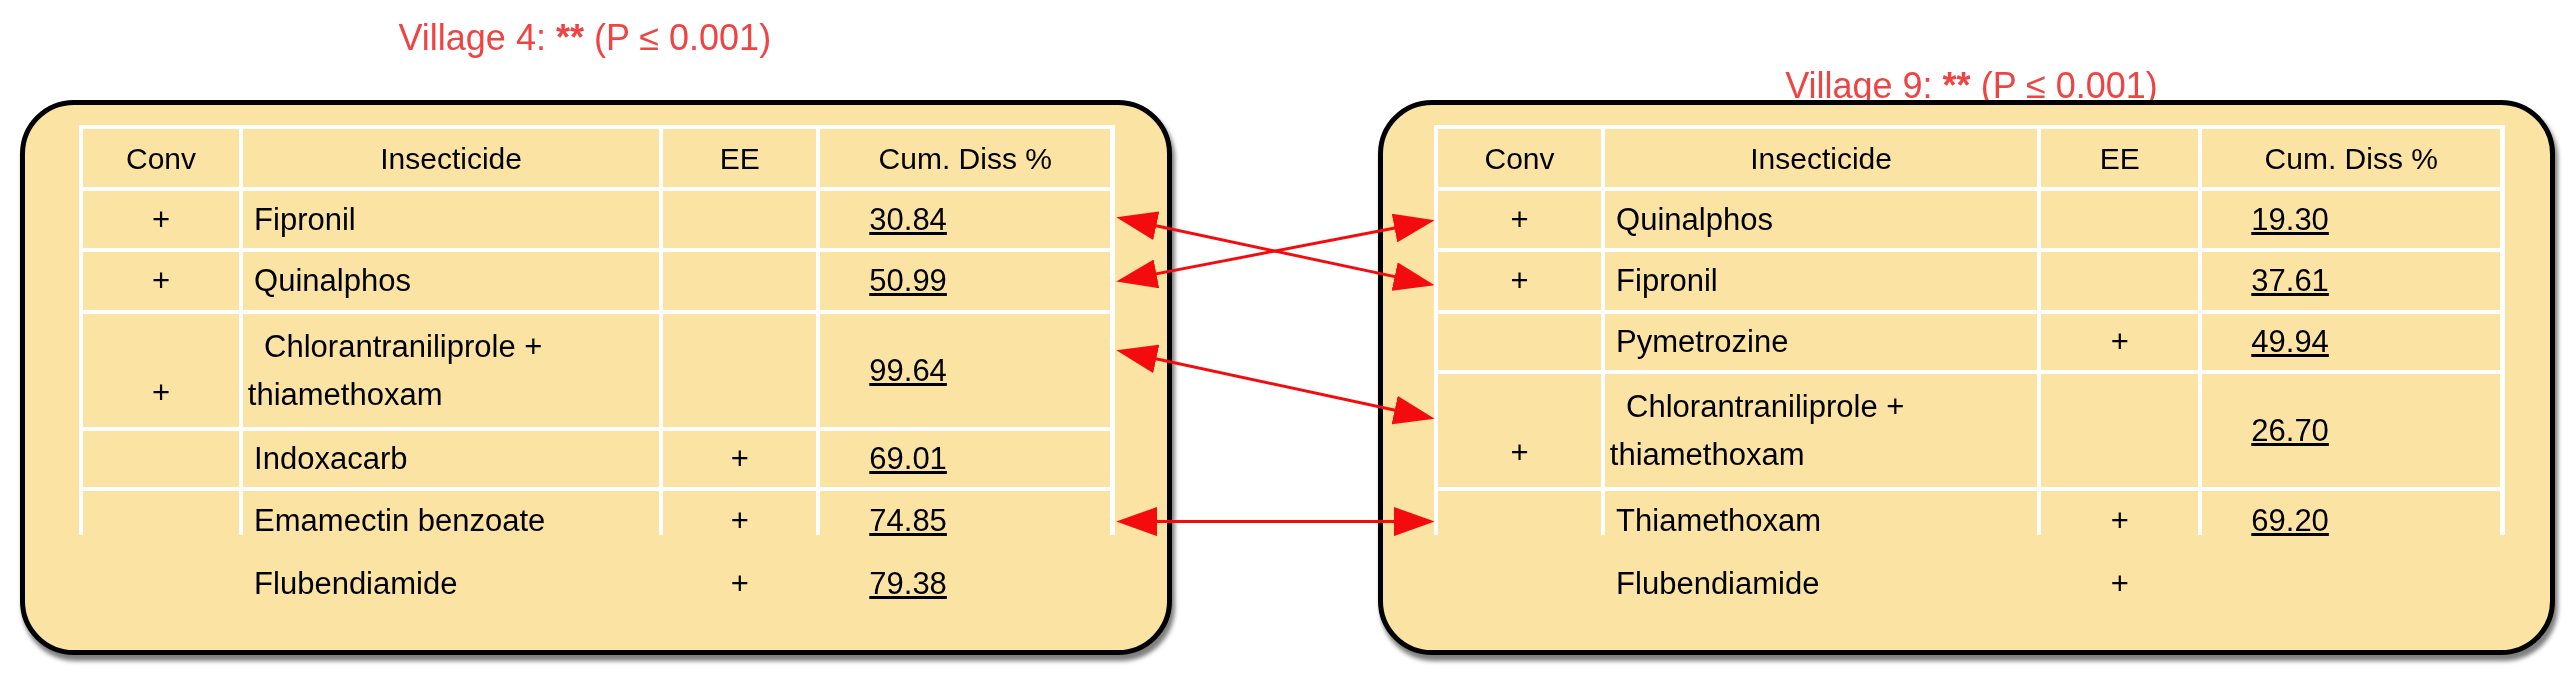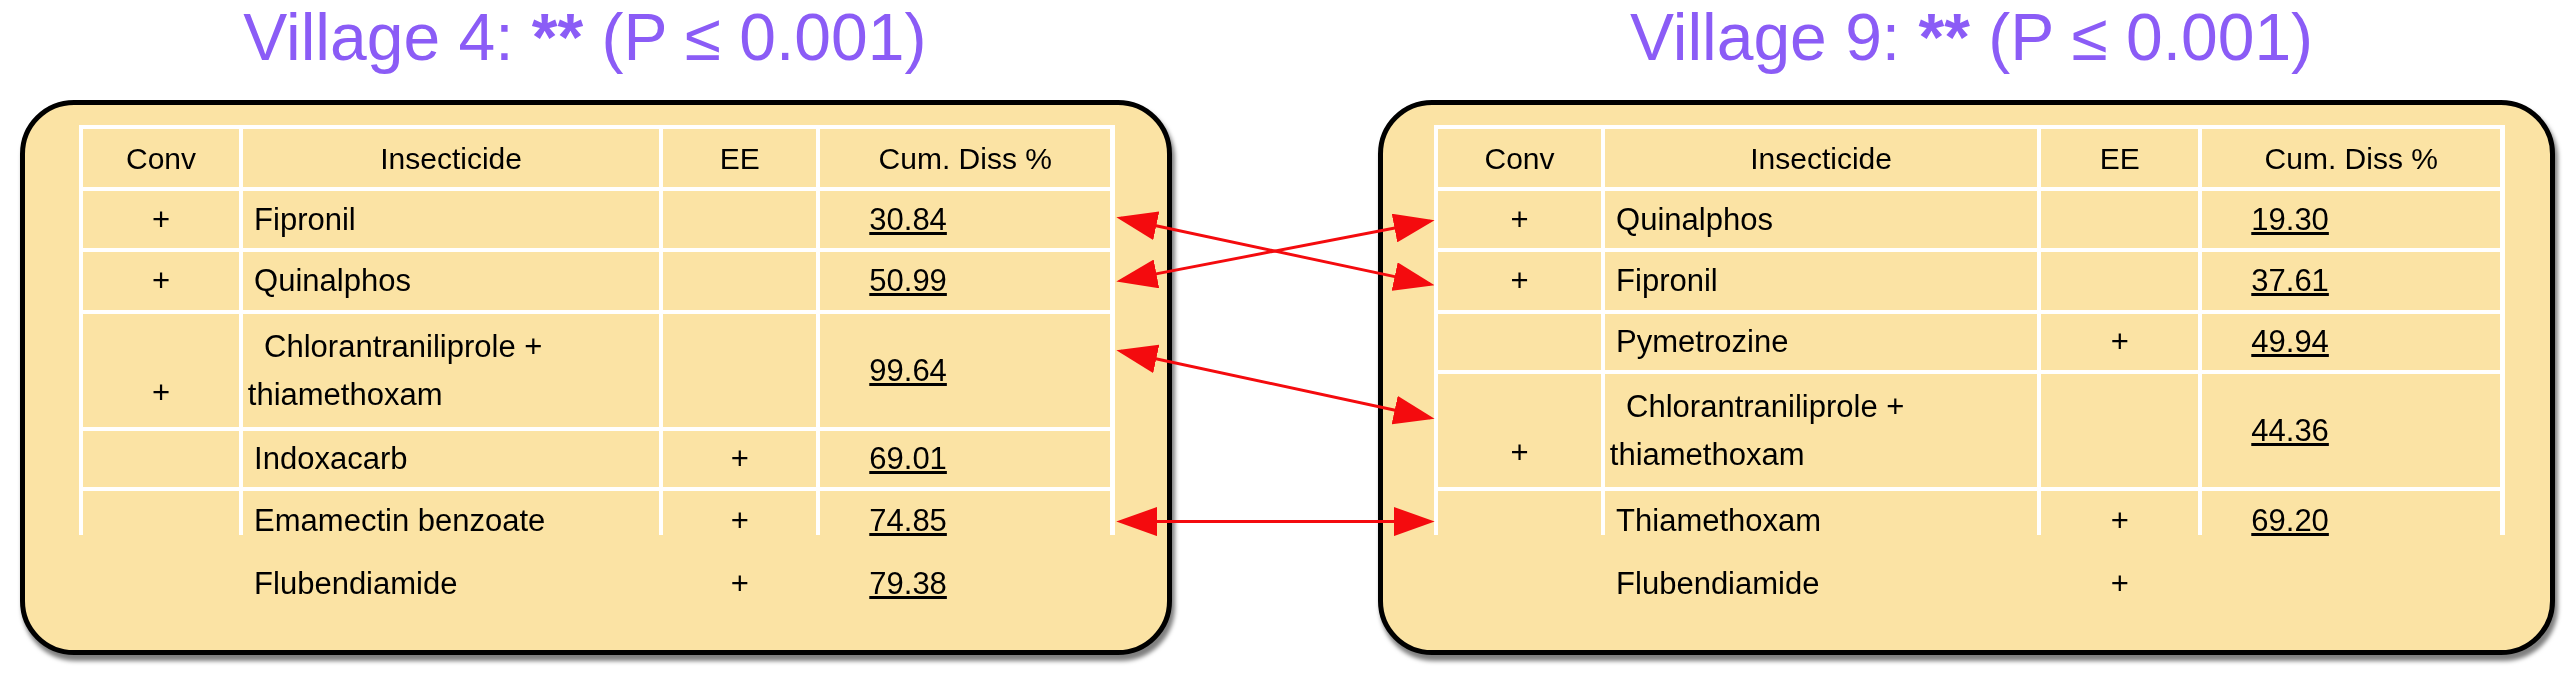--- a/index.html
+++ b/index.html
@@ -13,28 +13,28 @@
     color: #000;
     --arrow-color: #f40b0e;
     --panel-fill: #fbe3a4;
     --grid-line: #ffffff;
   }
   .title {
     position: absolute;
     top: 1.2px;
     height: 76px;
     line-height: 73px;
-    font-size: 66px;
+    font-size: 36px;
     text-align: center;
     white-space: nowrap;
-    color: #8b5cf6;
+    color: #ef4444;
   }
   .title .stars { font-weight: bold; }
   .title-left  { left: 5.8px;   width: 1158px; }
-  .title-right { left: 1400px; width: 1143px; }
+  .title-right { left: 1400px; width: 1143px; margin-top: 48px; }
 
   .panel {
     position: absolute;
     top: 100px;
     height: 555px;
     background: var(--panel-fill);
     border: 5.8px solid #000;
     border-radius: 54px;
     box-sizing: border-box;
     box-shadow: 2.9px 5.2px 4.7px rgba(0,0,0,0.5);
@@ -168,21 +168,21 @@
     <div class="cell ins">Pymetrozine</div>
     <div class="cell ee">+</div>
     <div class="cell cum">49.94</div>
 
     <div class="cell conv tall-conv">+</div>
     <div class="cell tall-ins">
       <span class="line1">Chlorantraniliprole +</span>
       <span class="line2">thiamethoxam</span>
     </div>
     <div class="cell ee"></div>
-    <div class="cell cum">44.36</div>
+    <div class="cell cum">26.70</div>
 
     <div class="cell conv"></div>
     <div class="cell ins">Thiamethoxam</div>
     <div class="cell ee">+</div>
     <div class="cell cum">69.20</div>
 
     <div class="cell conv"></div>
     <div class="cell ins">Flubendiamide</div>
     <div class="cell ee">+</div>
   </div>

